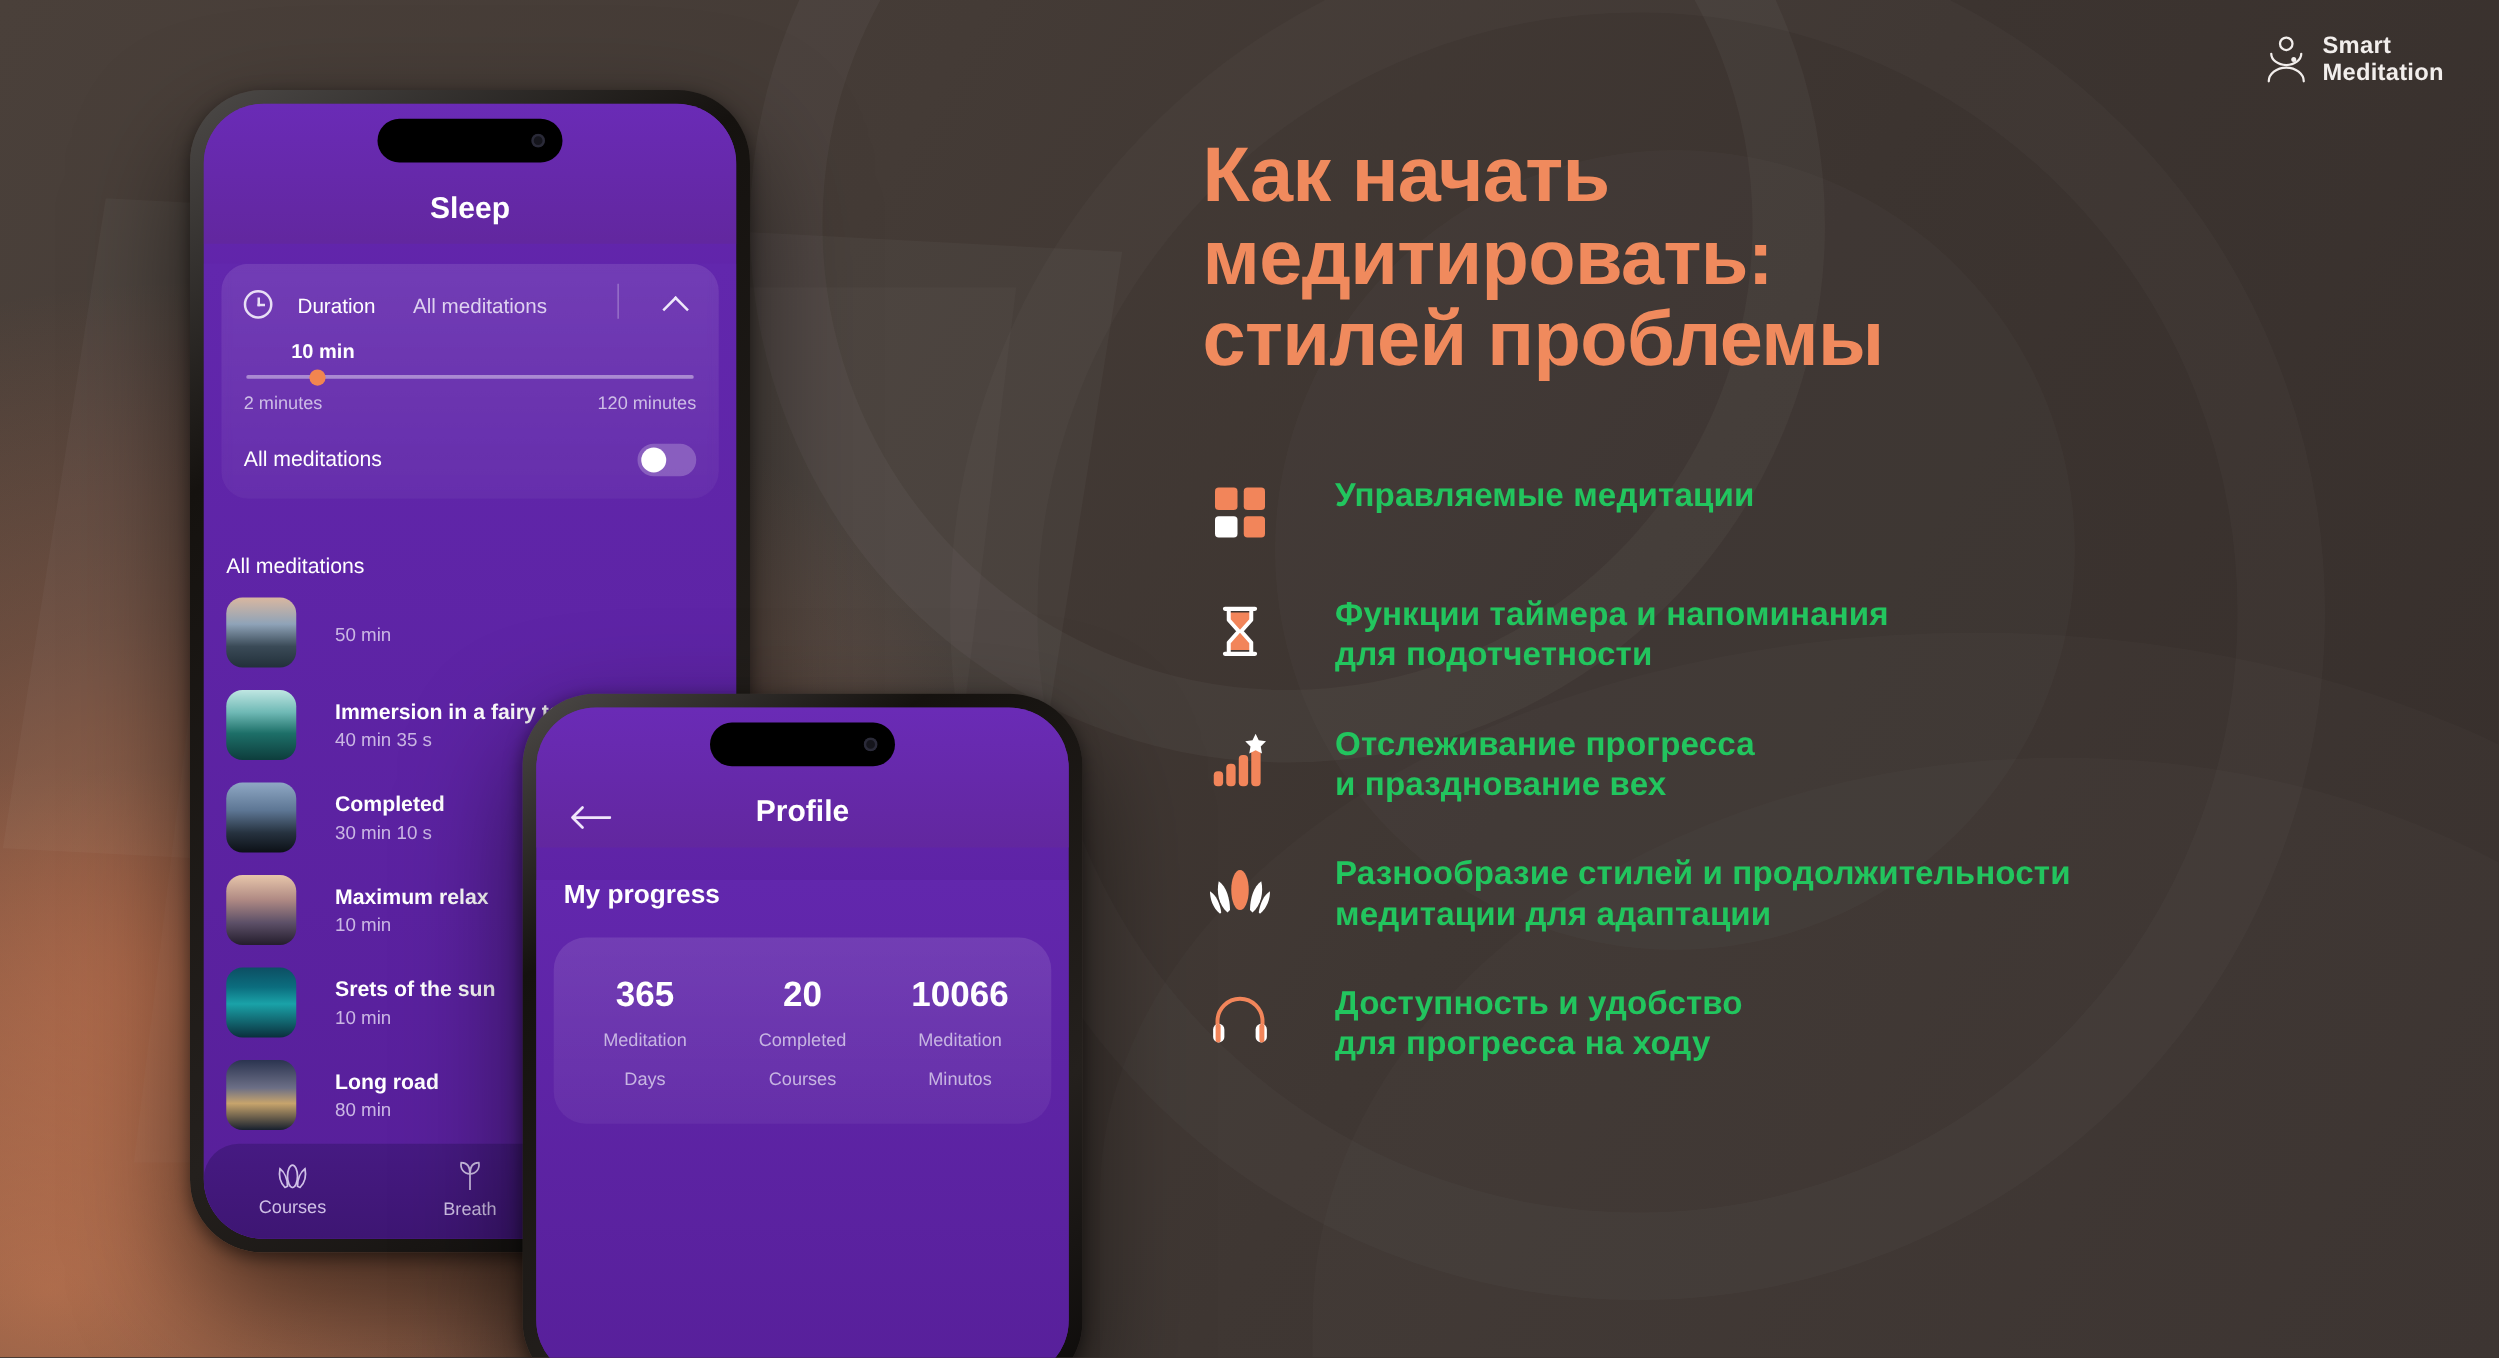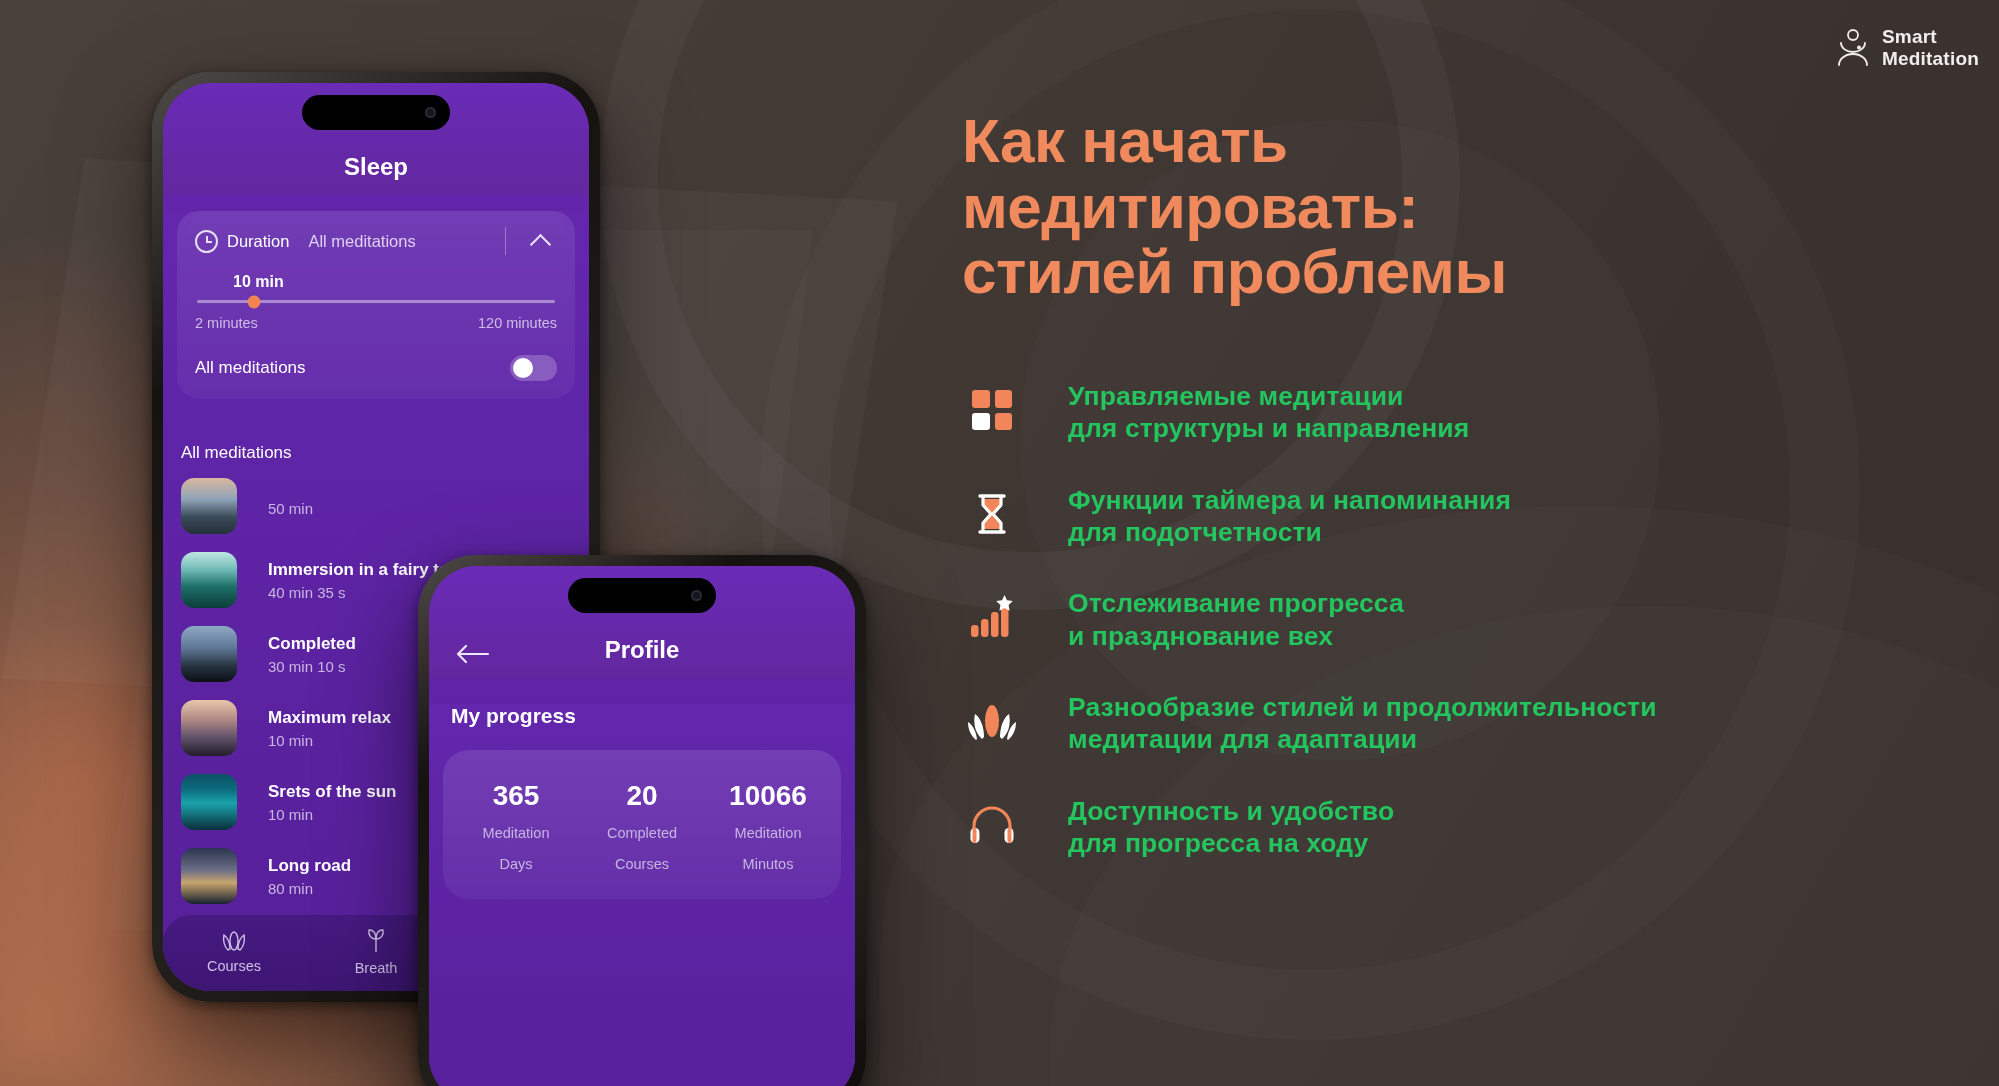--- a/index.html
+++ b/index.html
@@ -46,21 +46,21 @@
     position:absolute; left:880px; bottom:-320px; width:1400px; height:900px;
     background:rgba(255,255,255,.016); border-radius:50% 50% 0 0;
   }
   .deco-wave2{
     position:absolute; left:1050px; bottom:-420px; width:1200px; height:900px;
     background:rgba(255,255,255,.014); border-radius:50% 50% 0 0;
   }
 
   
   .logo{
-    position:absolute; right:20px; top:26px;
+    position:absolute; right:44px; top:26px;
     display:flex; align-items:center; gap:12px; z-index:40;
   }
   .logo-mark{ width:34px; height:40px; }
   .logo-text{
     color:#f2eeec; font-size:19px; font-weight:700; line-height:1.18;
     letter-spacing:.2px;
   }
 
   
   .content{ position:absolute; left:962px; top:108px; width:1010px; z-index:30; }
@@ -107,21 +107,21 @@
     background:linear-gradient(180deg,#6a2bb6,#62279f);
   }
   .app-title{ color:#fff; font-size:24px; font-weight:700; }
   .screen-body{ position:relative; height:calc(100% - 112px); background:linear-gradient(180deg,#6227ad 0%,#571f99 100%); }
 
   .filter-card{
     margin:16px 14px 0; border-radius:22px; padding:16px 18px 18px;
     background:linear-gradient(180deg,rgba(255,255,255,.10),rgba(255,255,255,.045));
     backdrop-filter:blur(4px);
   }
-  .filter-row{ display:flex; align-items:center; gap:9px; }
+  .filter-row{ display:flex; align-items:flex-end; gap:20px; }
   .clock{ width:23px; height:23px; border:2px solid #e8dff5; border-radius:50%; position:relative; }
   .clock::after{ content:""; position:absolute; left:49%; top:22%; width:2px; height:7px; background:#e8dff5; }
   .clock::before{ content:""; position:absolute; left:49%; top:48%; width:6px; height:2px; background:#e8dff5; }
   .f-label{ color:#fff; font-size:16.5px; font-weight:500; }
   .f-value{ color:#ded2f0; font-size:16.5px; margin-left:10px; }
   .f-divider{ width:1px; height:28px; background:rgba(255,255,255,.33); margin-left:auto; }
   .chev{ width:15px; height:15px; border-left:2.2px solid #efe8fa; border-top:2.2px solid #efe8fa; transform:rotate(45deg); margin:6px 9px 0 18px; }
 
   .slider-val{ color:#fff; font-size:16px; font-weight:600; margin:18px 0 9px 38px; }
   .track{ position:relative; height:3px; border-radius:2px; background:rgba(255,255,255,.42); margin:0 2px; }
@@ -215,21 +215,20 @@
       <div class="f-icon">
         <div class="ic-grid">
           <i></i>
           <i></i>
           <i class="w"></i>
           <i></i>
         </div>
       </div>
       <div class="f-text">
         <span>Управляемые медитации</span>
-        <span>для структуры и направления</span>
       </div>
     </div>
 
     <div class="feature">
       <div class="f-icon">
         <svg width="36" height="46" viewBox="0 0 36 46">
           <path d="M9 8 L27 8 L27 14 L19.5 22 L19.5 24 L27 32 L27 38 L9 38 L9 32 L16.5 24 L16.5 22 L9 14 Z" fill="#f2855a"></path>
           <path d="M6 5 H30 M6 41 H30" stroke="#fff" stroke-width="3.4" stroke-linecap="round"></path>
           <path d="M9 5 L9 14 L17 23 L9 32 L9 41" fill="none" stroke="#fff" stroke-width="3.2" stroke-linejoin="round"></path>
           <path d="M27 5 L27 14 L19 23 L27 32 L27 41" fill="none" stroke="#fff" stroke-width="3.2" stroke-linejoin="round"></path>

